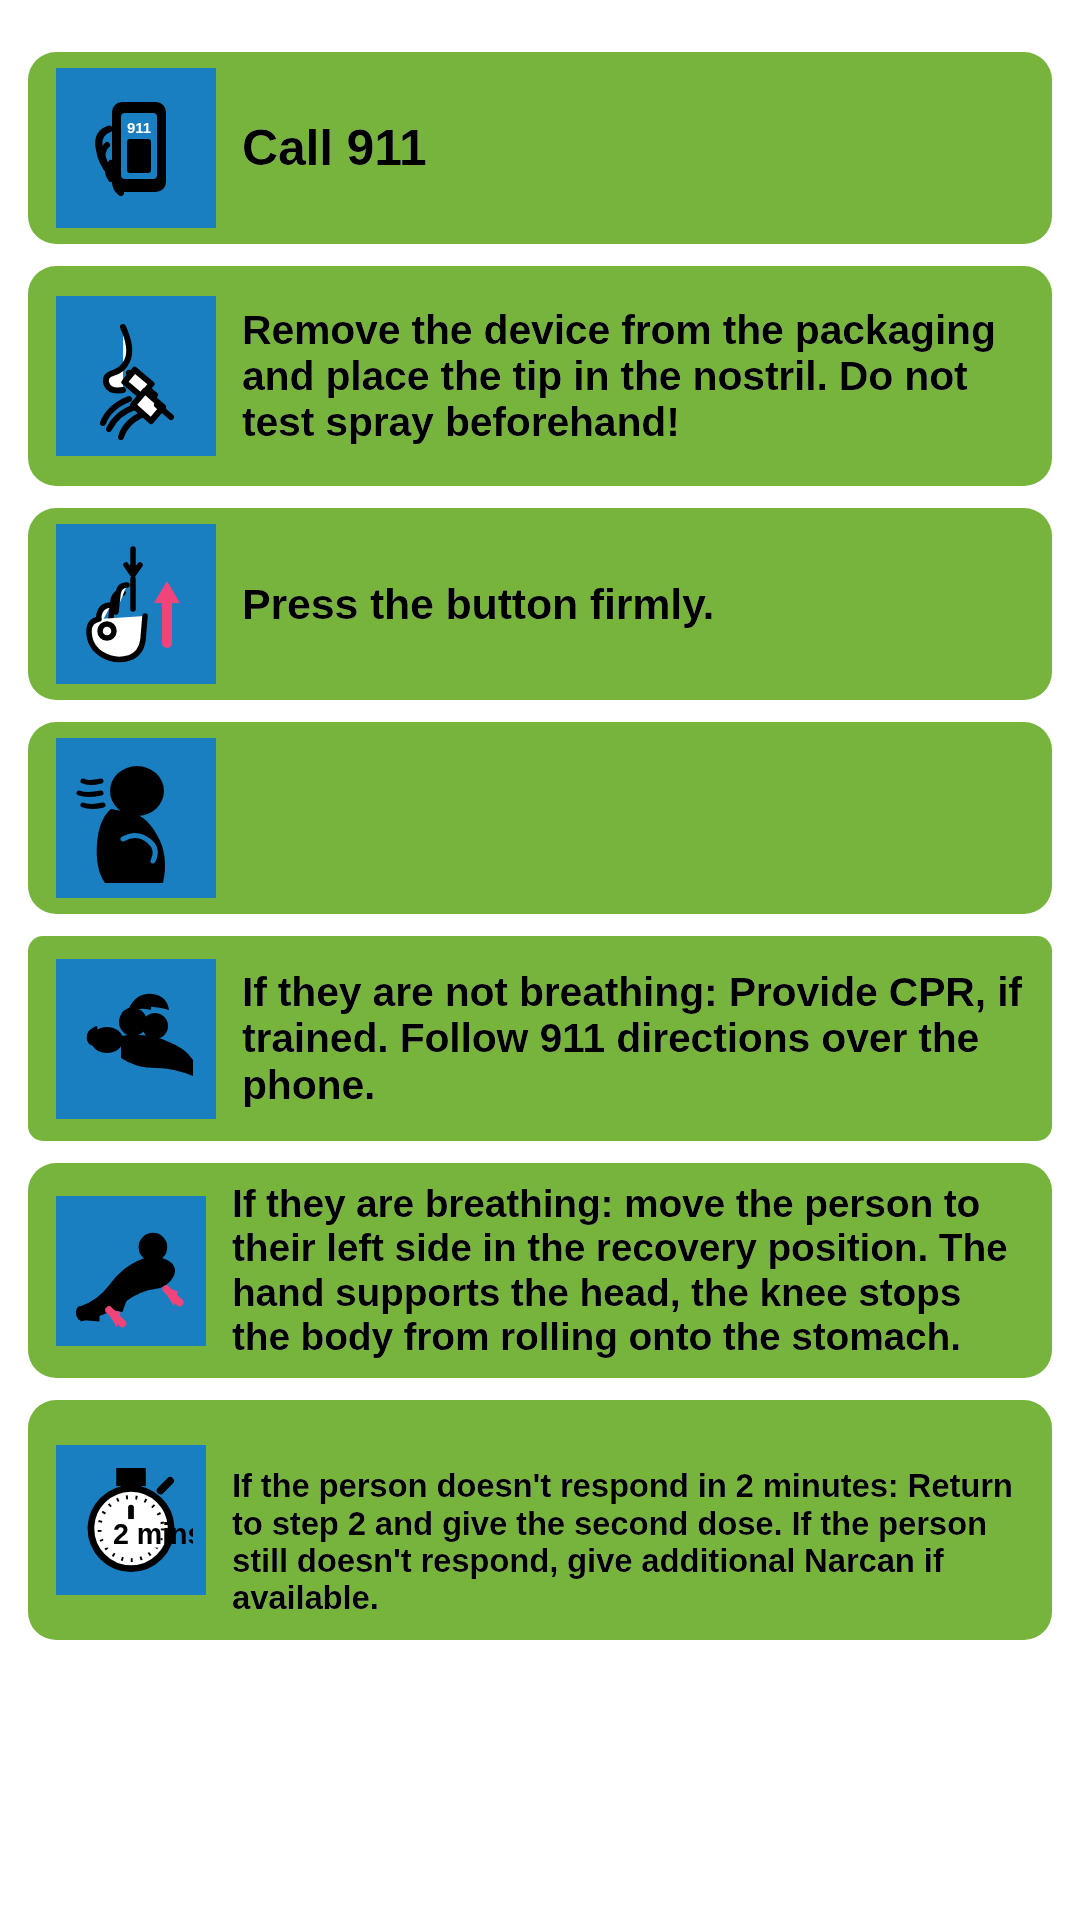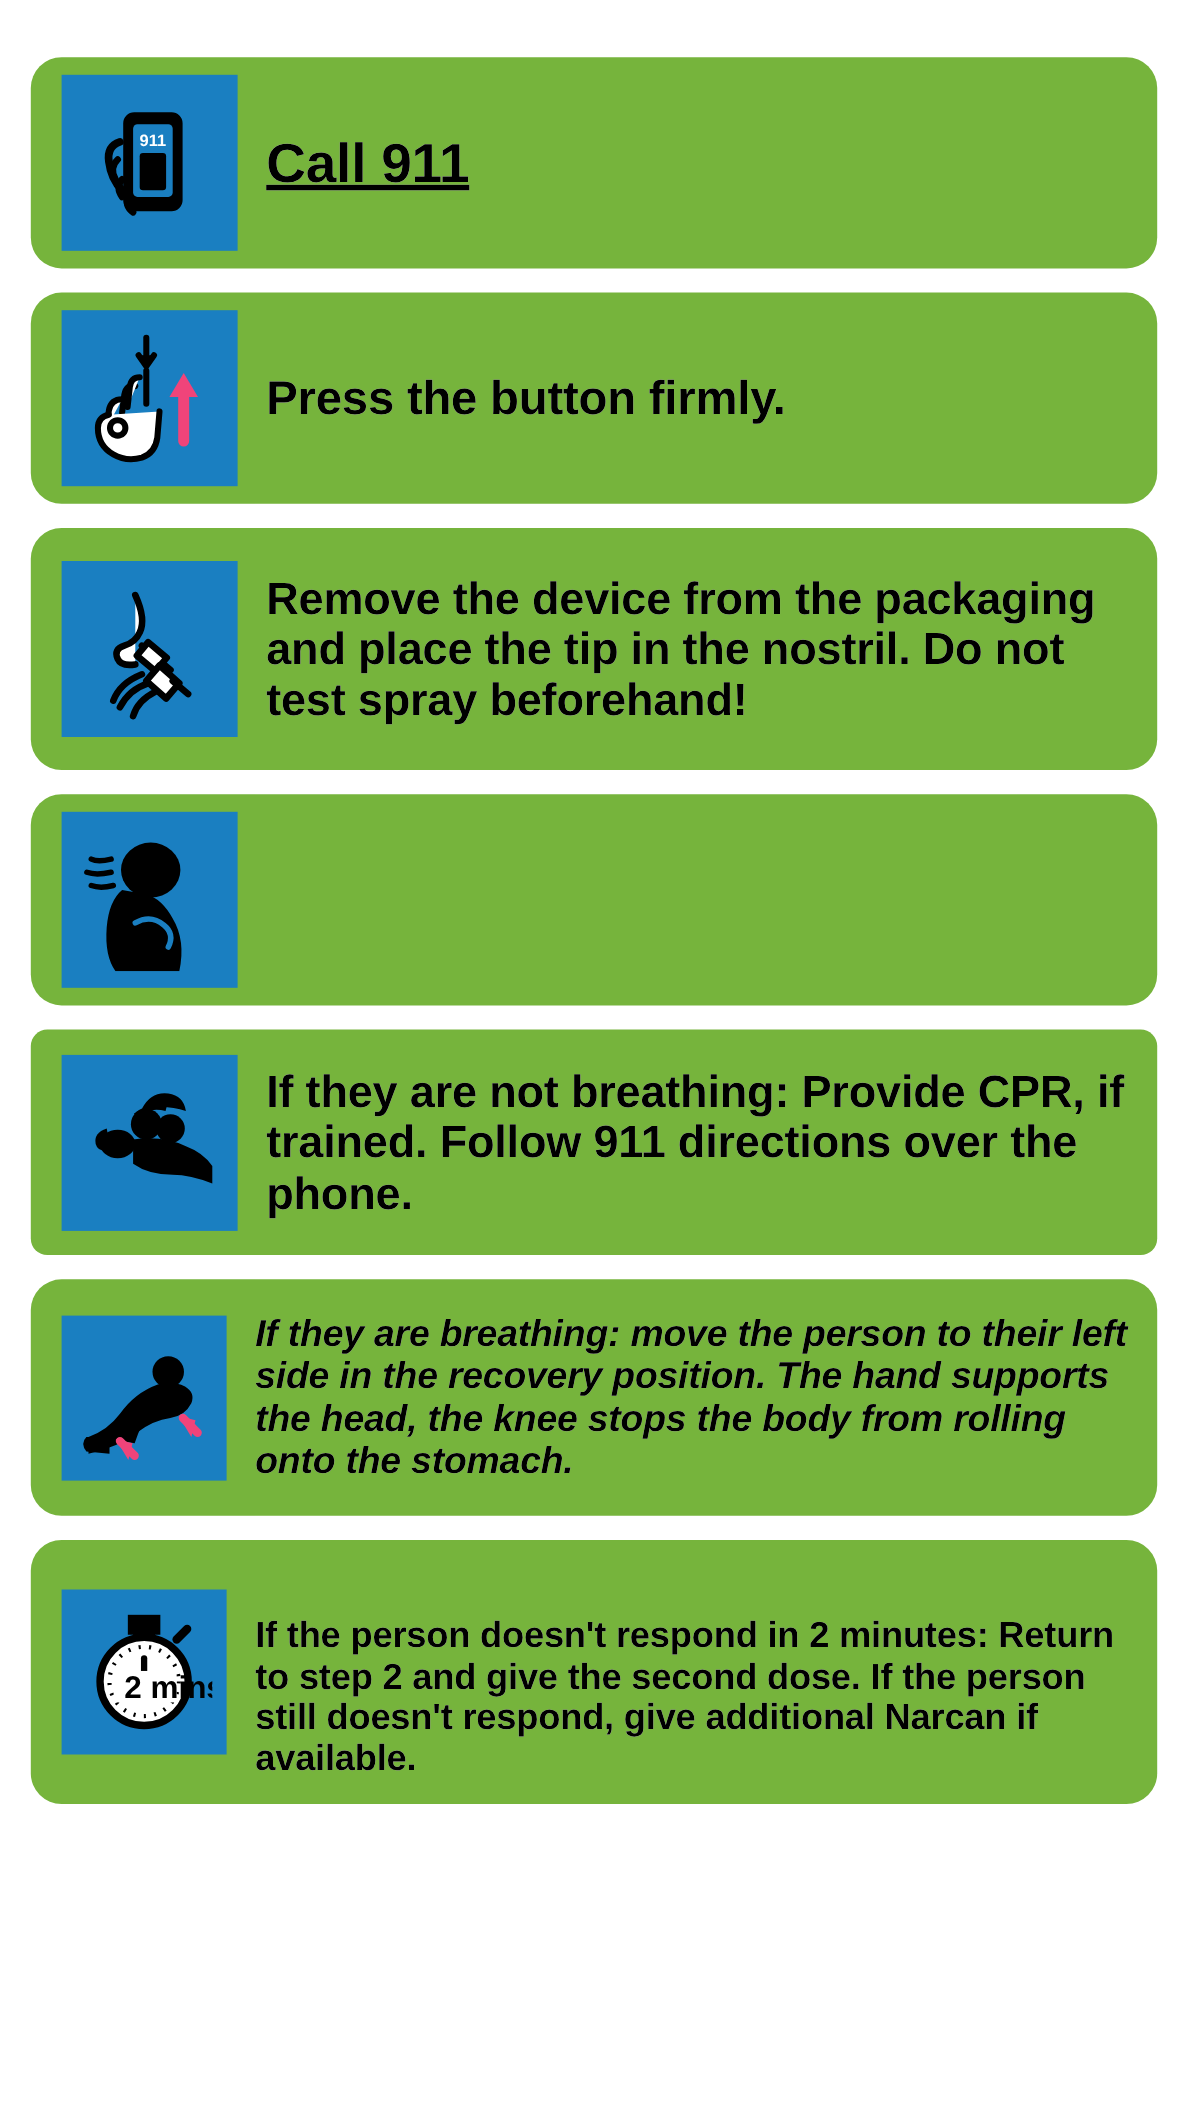--- a/index.html
+++ b/index.html
@@ -46,37 +46,37 @@
     display: block;
   }
   .step-text {
     color: #000000;
     font-weight: bold;
     line-height: 1.13;
     letter-spacing: -0.2px;
     text-shadow: 0 0 0 #fff;
   }
   
-  .s1 { min-height: 190px; text-decoration: underline; }
+  .s1 { min-height: 190px; }
   .s1 .step-text { font-size: 50px; }
 
   .s2 { min-height: 220px; }
   .s2 .step-text { font-size: 41px; }
 
   .s3 { min-height: 185px; }
   .s3 .step-text { font-size: 43px; }
 
   .s4 { min-height: 185px; }
   .s4 .step-text { font-size: 43px; }
 
   .s5 { min-height: 205px; border-radius: 15px; }
   .s5 .step-text { font-size: 41px; }
 
   .s6 { min-height: 215px; }
-  .s6 .step-text { font-size: 34px; font-style: italic; }
+  .s6 .step-text { font-size: 39px; }
 
   .s7 { min-height: 240px; }
   .s7 .step-text { font-size: 33px; margin-top: 44px; }
 
   .s6 .icon-box, .s7 .icon-box { width: 150px; height: 150px; min-width: 150px; }
 </style>
 </head>
 <body>
 
 <div class="sheet">
@@ -90,20 +90,38 @@
           <path d="M36 62 q-8 8 -2 18" stroke="#000000" stroke-width="6" fill="none"></path>
           <path d="M40 80 q-6 8 0 16" stroke="#000000" stroke-width="6" fill="none"></path>
           <path d="M46 96 q-4 8 4 14" stroke="#000000" stroke-width="6" fill="none"></path>
         </g>
         <rect x="50" y="30" width="36" height="66" rx="4" fill="#1a7fc1"></rect>
         <text x="68" y="50" font-family="Liberation Sans, sans-serif" font-size="15" font-weight="bold" fill="#ffffff" text-anchor="middle">911</text>
         <rect x="56" y="56" width="24" height="34" rx="3" fill="#000000"></rect>
       </svg>
     </div>
     <div class="step-text">Call 911</div>
+  </div>
+
+  <div class="step s2">
+    <div class="icon-box">
+      <svg width="130" height="130" viewBox="0 0 130 130">
+        <g stroke="#000000" stroke-width="6" fill="none" stroke-linecap="round" stroke-linejoin="round">
+          <path d="M52 16 q10 22 4 34 q-4 9 -14 12 q-10 3 -6 12 q3 7 16 5" fill="#ffffff"></path>
+          <path d="M58 62 l26 22"></path>
+          <rect x="56" y="64" width="22" height="16" transform="rotate(40 67 72)" fill="#ffffff"></rect>
+          <path d="M74 80 l18 16 l-12 14 l-18 -16 z" fill="#ffffff"></path>
+          <path d="M64 96 q-18 6 -26 22"></path>
+          <path d="M58 88 q-20 8 -26 24"></path>
+          <path d="M70 104 q-16 8 -20 22"></path>
+          <path d="M86 94 l14 12"></path>
+        </g>
+      </svg>
+    </div>
+    <div class="step-text">Remove the device from the packaging and place the tip in the nostril. Do not test spray beforehand!</div>
   </div>
 
   <div class="step s3">
     <div class="icon-box">
       <svg width="130" height="130" viewBox="0 0 130 130">
         <g stroke="#000000" stroke-width="5.5" fill="none" stroke-linecap="round" stroke-linejoin="round">
           <path d="M62 10 l0 22"></path>
           <path d="M55 26 l7 10 l7 -10" fill="#000000"></path>
           <path d="M62 40 l0 30"></path>
           <path d="M52 54 q-8 -2 -10 8 l-2 16" fill="#ffffff"></path>
@@ -112,38 +130,20 @@
           <path d="M56 46 q-8 0 -9 9 l-2 18" fill="#ffffff"></path>
           <circle cx="36" cy="92" r="7" fill="#ffffff"></circle>
         </g>
         <path d="M96 104 l0 -44" stroke="#f0447a" stroke-width="10" stroke-linecap="round" fill="none"></path>
         <path d="M96 42 l13 22 l-26 0 z" fill="#f0447a"></path>
       </svg>
     </div>
     <div class="step-text">Press the button firmly.</div>
   </div>
 
-  <div class="step s2">
-    <div class="icon-box">
-      <svg width="130" height="130" viewBox="0 0 130 130">
-        <g stroke="#000000" stroke-width="6" fill="none" stroke-linecap="round" stroke-linejoin="round">
-          <path d="M52 16 q10 22 4 34 q-4 9 -14 12 q-10 3 -6 12 q3 7 16 5" fill="#ffffff"></path>
-          <path d="M58 62 l26 22"></path>
-          <rect x="56" y="64" width="22" height="16" transform="rotate(40 67 72)" fill="#ffffff"></rect>
-          <path d="M74 80 l18 16 l-12 14 l-18 -16 z" fill="#ffffff"></path>
-          <path d="M64 96 q-18 6 -26 22"></path>
-          <path d="M58 88 q-20 8 -26 24"></path>
-          <path d="M70 104 q-16 8 -20 22"></path>
-          <path d="M86 94 l14 12"></path>
-        </g>
-      </svg>
-    </div>
-    <div class="step-text">Remove the device from the packaging and place the tip in the nostril. Do not test spray beforehand!</div>
-  </div>
-
   <div class="step s4">
     <div class="icon-box">
       <svg width="130" height="130" viewBox="0 0 130 130">
         <g fill="#000000">
           <ellipse cx="66" cy="38" rx="27" ry="25"></ellipse>
           <path d="M40 56 q-12 10 -14 34 q-2 26 8 40 l58 0 q6 -28 -6 -48 q-10 -18 -24 -22 z"></path>
         </g>
         <g stroke="#000000" stroke-width="5" fill="none" stroke-linecap="round">
           <path d="M30 28 q-12 3 -18 0"></path>
           <path d="M30 40 q-14 3 -22 0"></path>

